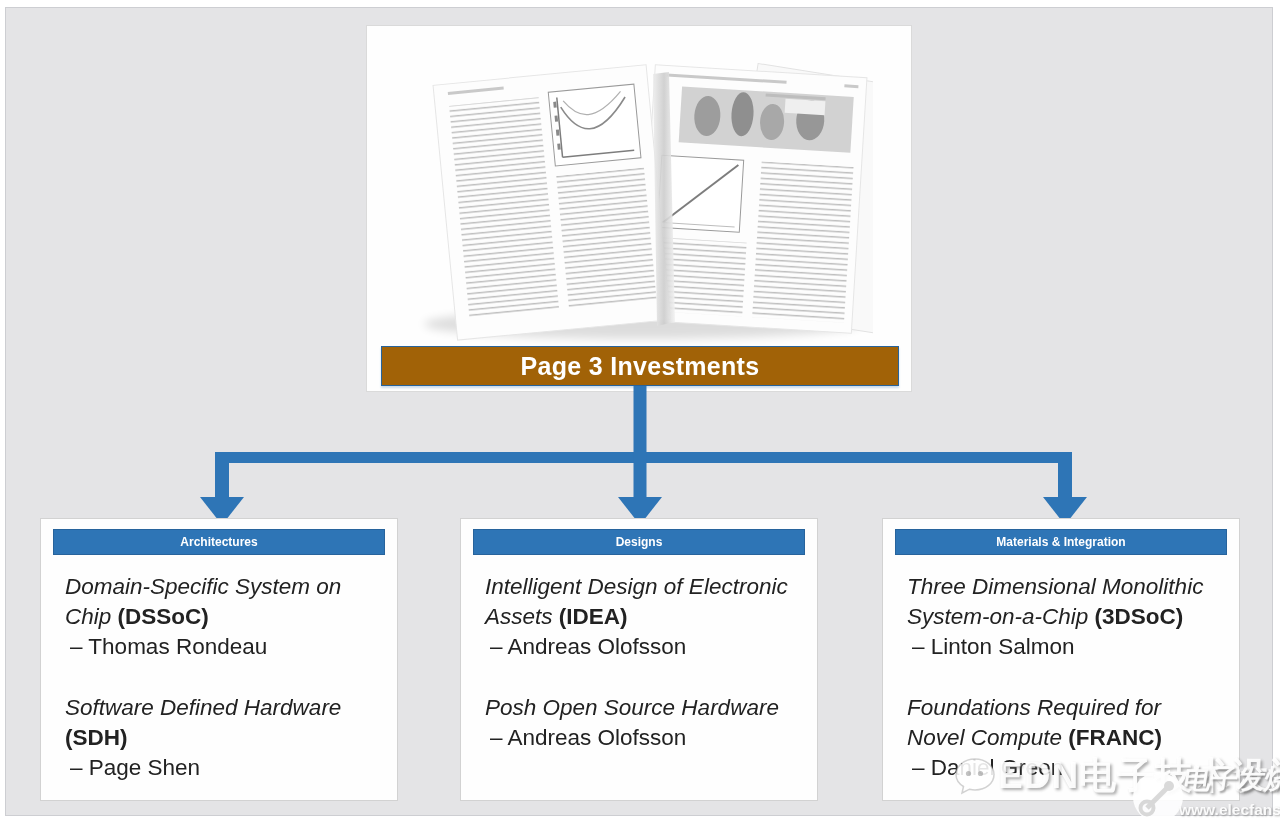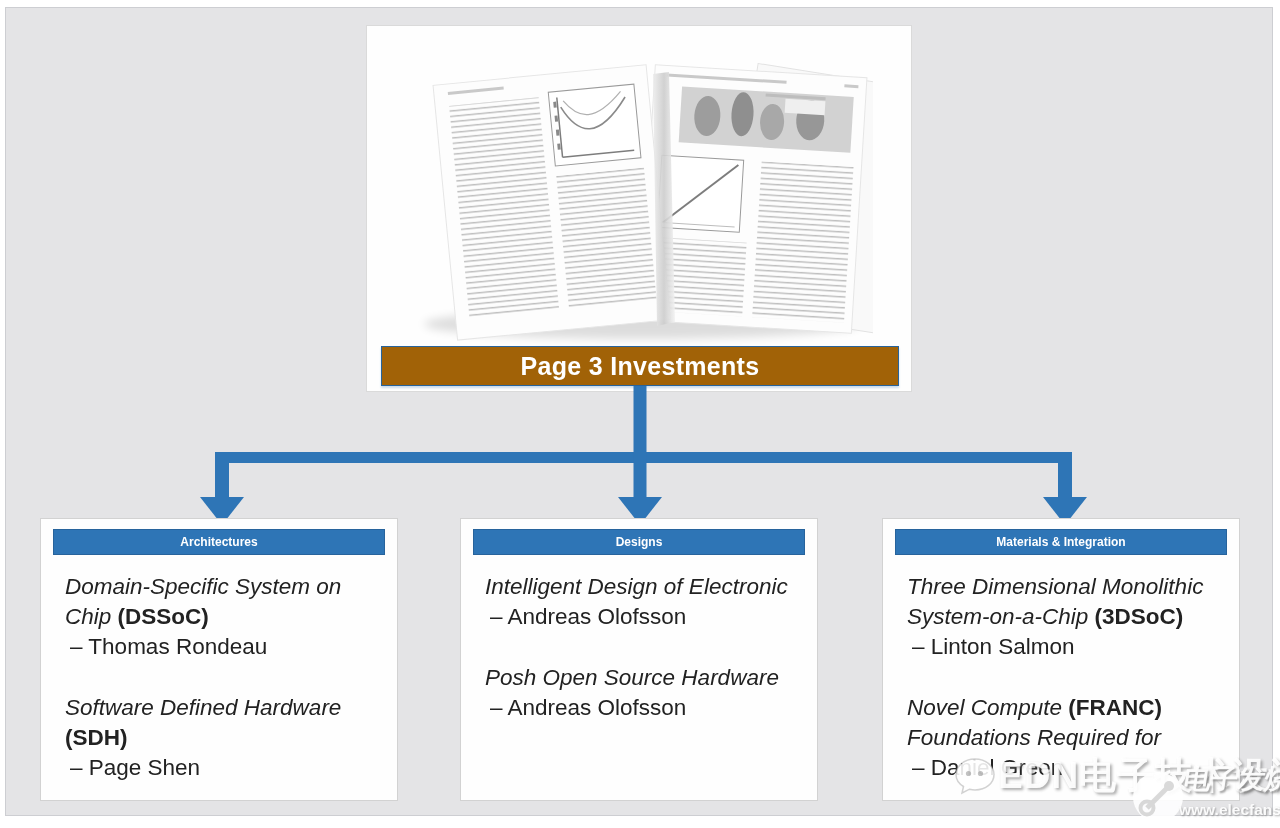--- a/index.html
+++ b/index.html
@@ -165,40 +165,41 @@
       <div class="lead">– Page Shen</div>
     </div>
   </div>
 </div>
 
 <div class="pbox b2">
   <div class="phead">Designs</div>
   <div class="pbody">
     <div class="program">
       <div><span class="pname">Intelligent Design of Electronic</span></div>
+      <div><span class="pname">Assets</span> <span class="pacr">(IDEA)</span></div>
       <div class="lead">– Andreas Olofsson</div>
     </div>
     <div class="program">
       <div><span class="pname">Posh Open Source Hardware</span></div>
       <div class="lead">– Andreas Olofsson</div>
     </div>
   </div>
 </div>
 
 <div class="pbox b3">
   <div class="phead">Materials &amp; Integration</div>
   <div class="pbody">
     <div class="program">
       <div><span class="pname">Three Dimensional Monolithic</span></div>
       <div><span class="pname">System-on-a-Chip</span> <span class="pacr">(3DSoC)</span></div>
       <div class="lead">– Linton Salmon</div>
     </div>
     <div class="program">
+      <div><span class="pname">Foundations Required for</span></div>
       <div><span class="pname">Novel Compute</span> <span class="pacr">(FRANC)</span></div>
-      <div><span class="pname">Foundations Required for</span></div>
       <div class="lead">– Daniel Green</div>
     </div>
   </div>
 </div>
 
 <div class="wm">
   <svg class="wm-wechat" width="46" height="46" viewBox="0 0 46 46" xmlns="http://www.w3.org/2000/svg">
     <g filter="none">
       <path d="M23 6 C12 6 4 13 4 21.5 C4 26.5 7 30.8 11.5 33.5 L10 40 L17.5 36.2 C19.3 36.7 21.1 37 23 37 C34 37 42 30 42 21.5 C42 13 34 6 23 6 Z" fill="rgba(255,255,255,0.93)" stroke="rgba(150,150,150,0.45)" stroke-width="1.5"></path>
       <circle cx="16.5" cy="20.5" r="2.6" fill="#bfbfbf"></circle>

